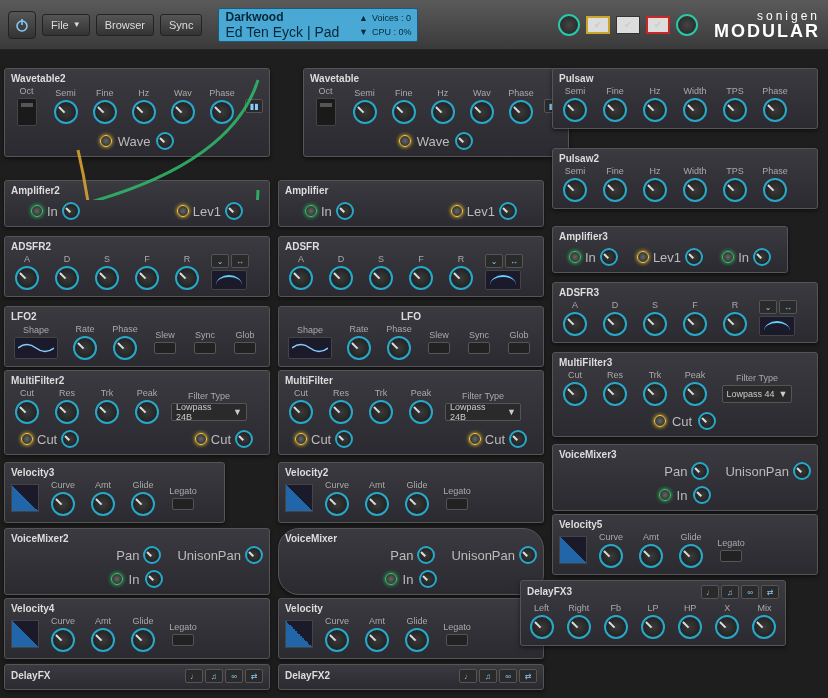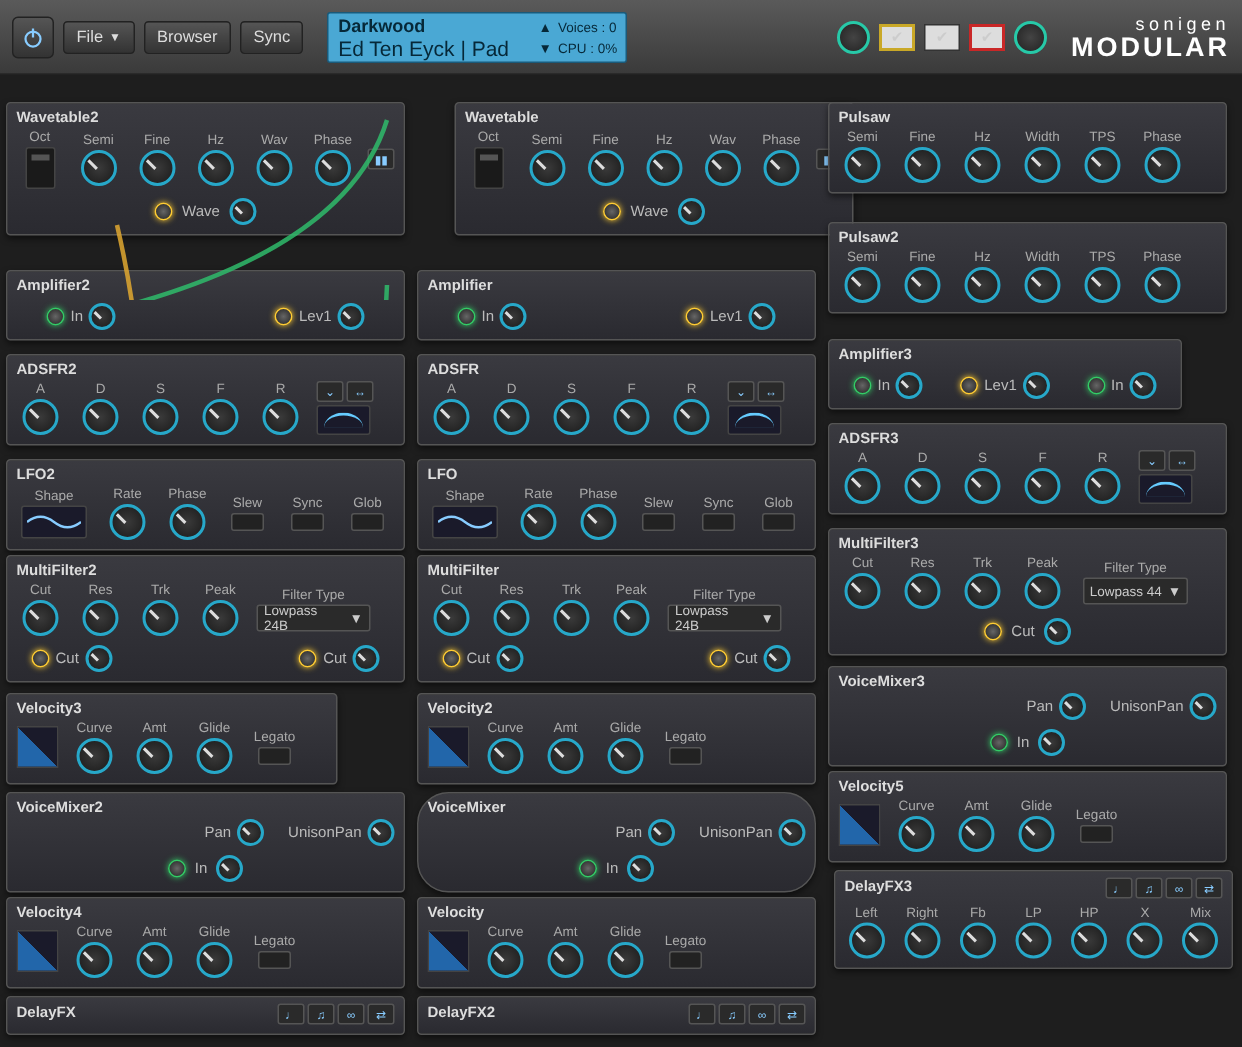--- a/index.html
+++ b/index.html
@@ -36,21 +36,21 @@
 .knob::after { content: ''; position: absolute; top: 2px; left: 50%; width: 2px; height: 8px; background: #ddd; transform-origin: 50% 10px; transform: translateX(-50%) rotate(-45deg); }
 .knob.sm { width: 18px; height: 18px; }
 .knob.sm::after { height: 6px; transform-origin: 50% 7px; }
 .selector { width: 20px; height: 28px; background: #1a1a1a; border: 1px solid #444; border-radius: 2px; cursor: pointer; position: relative; }
 .selector::after { content: ''; position: absolute; left: 3px; right: 3px; top: 4px; height: 4px; background: #555; }
 .icon-btn { width: 18px; height: 14px; background: #2a2a2a; border: 1px solid #555; border-radius: 2px; cursor: pointer; display: inline-flex; align-items: center; justify-content: center; font-size: 8px; color: #8cf; }
 .port { width: 12px; height: 12px; border-radius: 50%; background: radial-gradient(#666,#222); border: 1px solid #111; cursor: pointer; }
 .port.lit-y { box-shadow: 0 0 4px #ffcc33; border-color: #ffcc33; }
 .port.lit-g { box-shadow: 0 0 4px #33cc66; border-color: #33cc66; }
 .sub-row { display: flex; align-items: center; gap: 6px; margin-top: 6px; justify-content: center; }
-.sub-lbl { font-size: 10px; color: #bbb; }
+.sub-lbl { font-size: 13px; color: #bbb; }
 .wave-display { width: 36px; height: 20px; background: #1a1a2a; border: 1px solid #444; border-radius: 2px; position: relative; }
 .wave-display::after { content: ''; position: absolute; inset: 4px; border-top: 2px solid #6cf; border-radius: 50% 50% 0 0 / 100% 100% 0 0; }
 .lfo-shape { width: 44px; height: 22px; background: #1a1a2a; border: 1px solid #444; border-radius: 2px; cursor: pointer; display: flex; align-items: center; justify-content: center; }
 .lfo-shape svg { width: 36px; height: 14px; }
 .dropdown { height: 18px; background: #2a2a2a; border: 1px solid #555; border-radius: 2px; padding: 0 4px; font-size: 9px; color: #ccc; display: flex; align-items: center; gap: 4px; cursor: pointer; }
 .vel-graph { width: 28px; height: 28px; background: #1a1a2a; border: 1px solid #444; position: relative; }
 .vel-graph::after { content: ''; position: absolute; left: 0; bottom: 0; right: 0; top: 0; background: linear-gradient(to top right, #2266aa 50%, transparent 50%); }
 .toggle { width: 22px; height: 12px; background: #222; border: 1px solid #555; border-radius: 2px; cursor: pointer; }
 
 
@@ -416,21 +416,21 @@
     <div style="display:flex;flex-direction:column;gap:2px;">
       <div style="display:flex;gap:2px;">
             <div class="icon-btn">⌄</div>
             <div class="icon-btn">↔</div>
           </div>
       <div class="wave-display"></div>
     </div>
   </div>
 </div>
 
-<div class="module" style="left:278px; top:256px; width:266px;">
+<div class="module" style="left:278px; top:256px; width:266px;text-align:center;">
   <div class="mod-title">LFO</div>
   <div class="row">
     <div class="param" style="width:50px;">
           <span class="lbl">Shape</span>
           <div class="lfo-shape">
             <svg viewBox="0 0 36 14">
               <path d="M0 7 Q9 0 18 7 T36 7" stroke="#8cf" fill="none" stroke-width="1.5"></path>
             </svg>
           </div>
         </div>
@@ -752,21 +752,21 @@
           <span class="lbl">Glide</span>
           <div class="knob"></div>
         </div>
     <div class="param">
           <span class="lbl">Legato</span>
           <div class="toggle"></div>
         </div>
   </div>
 </div>
 
-<div class="module" style="left:556px; top:530px; width:266px;">
+<div class="module" style="left:520px; top:530px; width:266px;">
   <div class="row" style="justify-content:space-between;">
     <div class="mod-title">DelayFX3</div>
     <div style="display:flex;gap:2px;">
       <div class="icon-btn">♩</div>
       <div class="icon-btn">♫</div>
       <div class="icon-btn">∞</div>
       <div class="icon-btn">⇄</div>
     </div>
   </div>
   <div class="row" style="margin-top:4px;">

